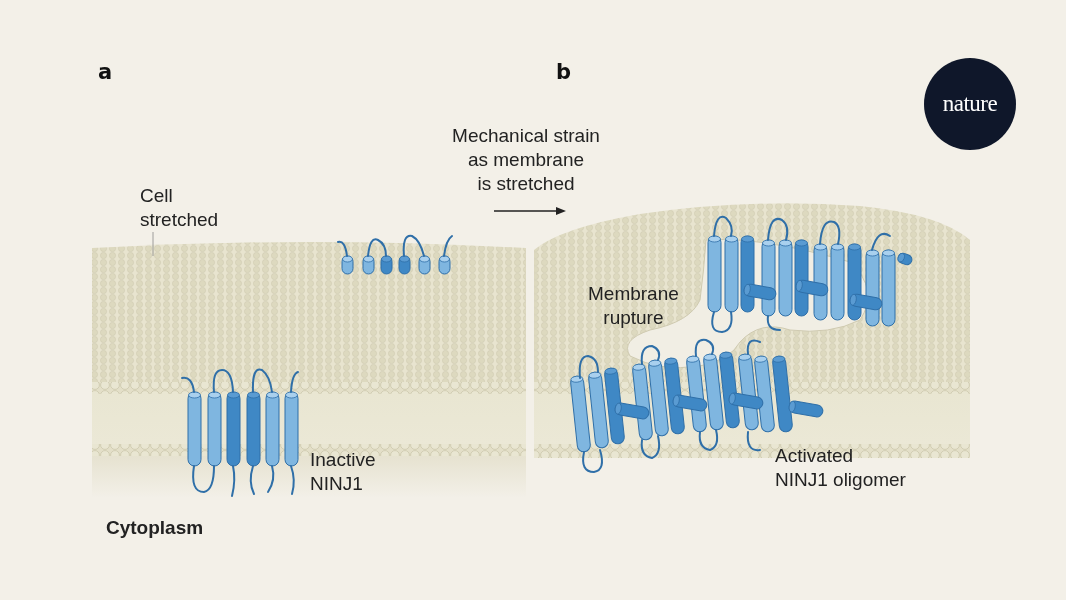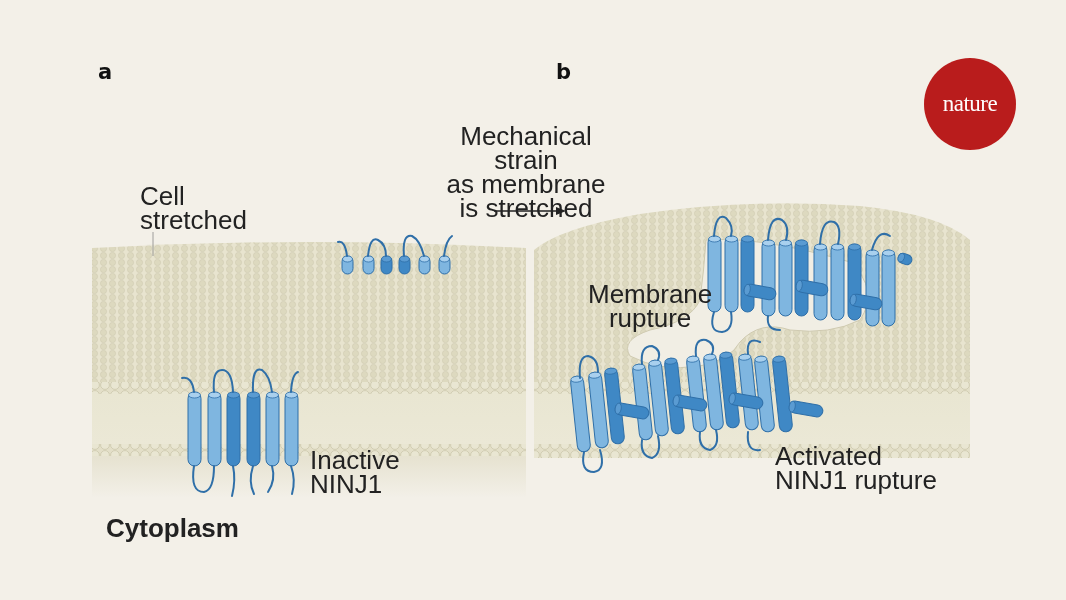--- a/index.html
+++ b/index.html
@@ -1,21 +1,21 @@
 <!DOCTYPE html>
 <html><head>
 <meta charset="utf-8">
 <style>
   html, body { margin:0; padding:0; }
   body { width:1066px; height:600px; background:#f3f0e8; position:relative; overflow:hidden;
          font-family:"Liberation Sans", sans-serif; color:#222; }
   .panel-label { position:absolute; font-family:"DejaVu Sans", sans-serif; font-weight:bold; font-size:21px; color:#111; }
-  .lbl { position:absolute; font-size:26px; line-height:24px; color:#222; white-space:pre-line; }
+  .lbl { position:absolute; font-size:19px; line-height:24px; color:#222; white-space:pre-line; }
   .logo { position:absolute; left:924px; top:58px; width:92px; height:92px; border-radius:50%;
-          background:#b91c1c; color:#fff; font-family:"Liberation Serif", serif; font-size:23px;
+          background:#0f172a; color:#fff; font-family:"Liberation Serif", serif; font-size:23px;
           display:flex; align-items:center; justify-content:center; letter-spacing:-0.5px; }
   svg { position:absolute; left:0; top:0; }
 </style>
 </head>
 <body>
 
 <div class="panel-label" style="left:98px; top:60px;">a</div>
 <div class="panel-label" style="left:556px; top:60px;">b</div>
 
 <svg width="1066" height="600">
@@ -274,15 +274,15 @@
 stretched</div>
 <div class="lbl" style="left:310px; top:448px;">Inactive
 NINJ1</div>
 <div class="lbl" style="left:106px; top:516px;font-weight:bold;">Cytoplasm</div>
 <div class="lbl" style="left:438px; top:124px; text-align:center; width:180px; margin-left:-2px;">Mechanical strain
 as membrane
 is stretched</div>
 <div class="lbl" style="left:588px; top:282px; text-align:center;">Membrane
 rupture</div>
 <div class="lbl" style="left:775px; top:444px;">Activated
-NINJ1 rupture</div>
+NINJ1 oligomer</div>
 
 <div class="logo">nature</div>
 
 </body></html>

